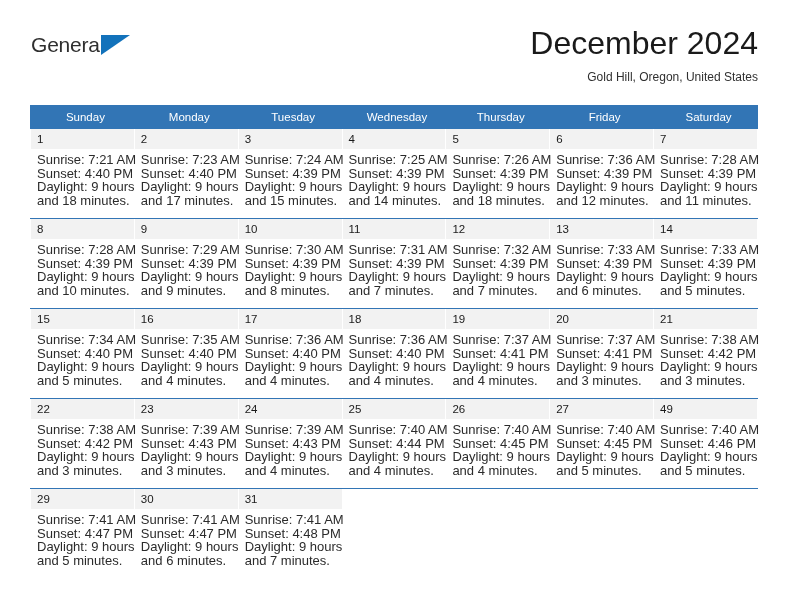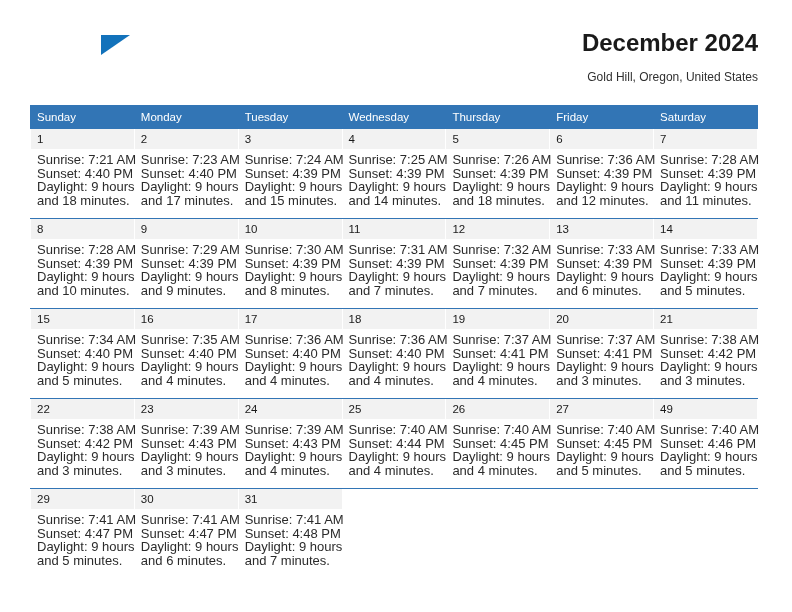--- a/index.html
+++ b/index.html
@@ -63,24 +63,24 @@
     color: #1272bb;
     letter-spacing: -0.2px;
   }
   .title-block {
     position: absolute;
     right: 0;
     top: 0;
     text-align: right;
   }
   .cal-title {
-    font-size: 24px;
+    font-size: 32px;
     line-height: 34px;
     color: #1a1a1a;
-    font-weight: bold;
+    font-weight: normal;
     white-space: nowrap;
   }
   .cal-subtitle {
     margin-top: 9px;
     font-size: 12px;
     line-height: 16px;
     color: #303030;
     white-space: nowrap;
   }
 
@@ -91,21 +91,21 @@
     top: 105px;
     width: 728px;
     border-collapse: collapse;
     table-layout: fixed;
   }
   .calendar th {
     background: #3275b5;
     color: #ffffff;
     font-size: 11.5px;
     font-weight: normal;
-    text-align: left;
+    text-align: center;
     padding: 5px 0 5px 6px;
     height: 19px;
     box-sizing: border-box;
     border: 1px solid #3275b5;
     margin-top: 42px;
   }
   .calendar td {
     vertical-align: top;
     padding: 0;
     width: 104px;
@@ -140,20 +140,21 @@
   }
 </style>
 </head>
 <body>
 
 <div class="page">
 
   <div class="header">
 
     <div class="logo">
+      <span class="logo-top">General</span>
       <span class="logo-tri"></span>
     </div>
 
     <div class="title-block">
       <div class="cal-title">December 2024</div>
       <div class="cal-subtitle">Gold Hill, Oregon, United States</div>
     </div>
 
   </div>
 

